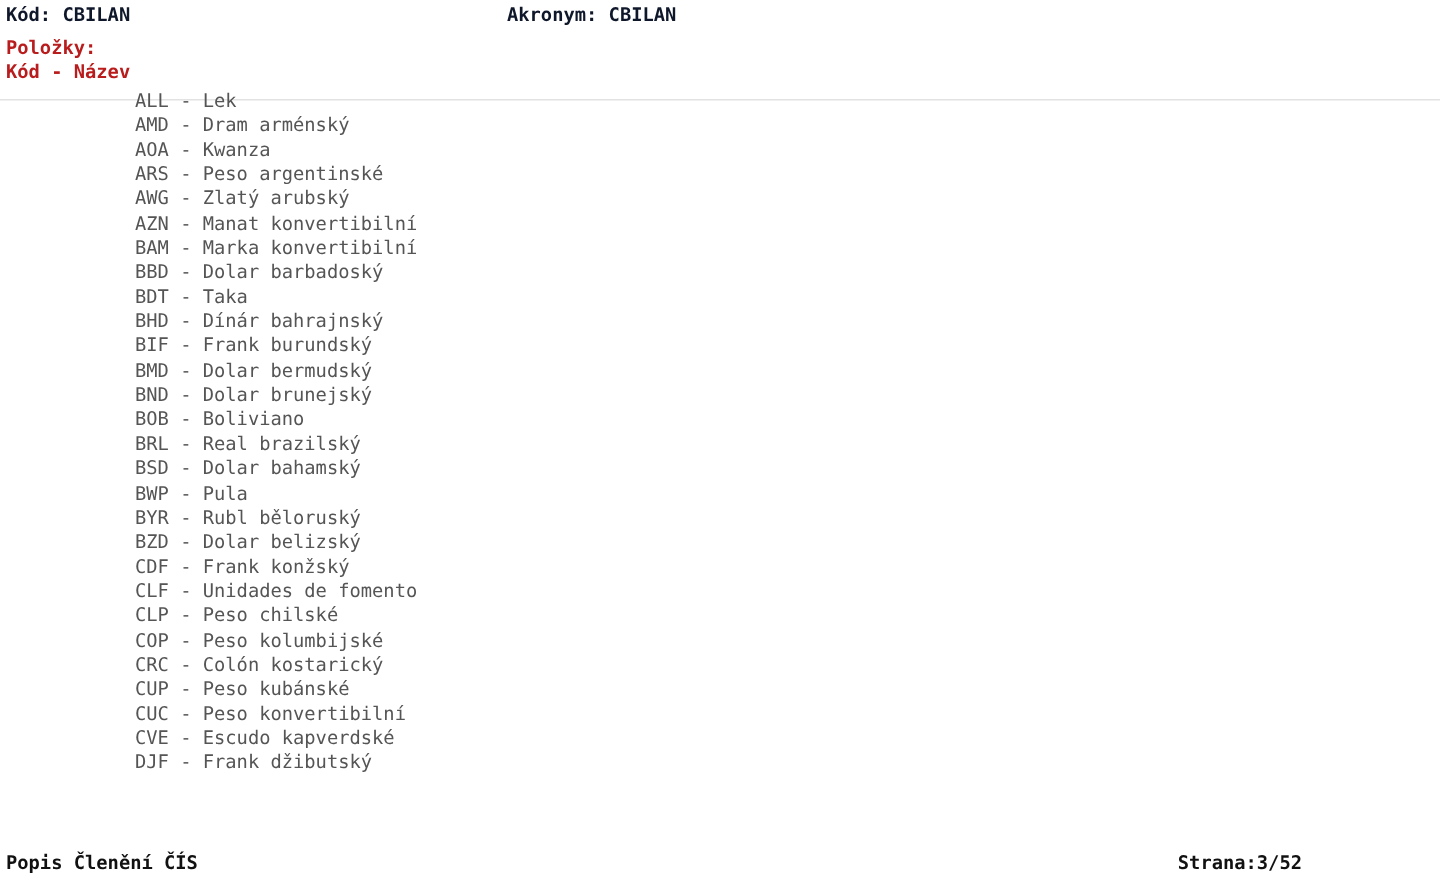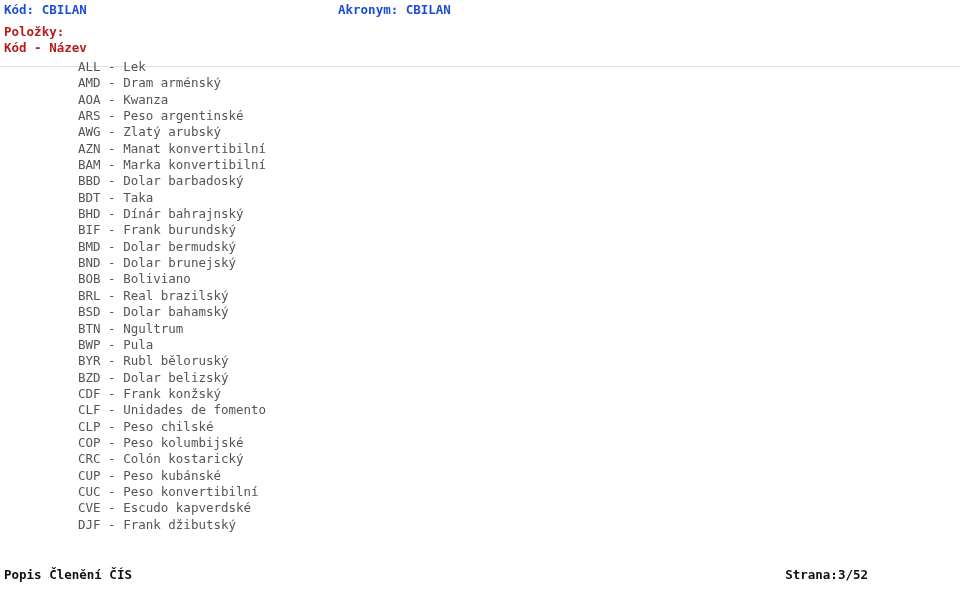--- a/index.html
+++ b/index.html
@@ -28,21 +28,21 @@
     left: 0;
     top: 2px;
     width: 960px;
     height: 18px;
   }
   .hdr-text {
     position: absolute;
     font-family: "DejaVu Sans Mono", "Liberation Mono", monospace;
     font-size: 12.5px;
     font-weight: bold;
-    color: #1d4ed8;
+    color: #0f172a;
     white-space: pre;
     letter-spacing: 0px;
   }
   .hdr-code  { left: 4px;   top: 0; }
   .hdr-acro  { left: 338px; top: 0; }
 
   .meta-block {
     position: absolute;
     left: 4px;
     top: 24px;
@@ -63,21 +63,21 @@
     top: 58px;
     width: 960px;
     height: 1px;
     background: #e2e2e2;
     border: 0;
   }
 
   
   .item-list {
     position: absolute;
-    left: 78px;
+    left: 90px;
     top: 59px;
     width: 600px;
   }
   .item-line {
     font-family: "DejaVu Sans Mono", "Liberation Mono", monospace;
     font-size: 12.5px;
     color: #555555;
     white-space: pre;
     line-height: 16.35px;
     height: 16.35px;
@@ -129,21 +129,20 @@
       <div class="item-line">BAM - Marka konvertibilní</div>
       <div class="item-line">BBD - Dolar barbadoský</div>
       <div class="item-line">BDT - Taka</div>
       <div class="item-line">BHD - Dínár bahrajnský</div>
       <div class="item-line">BIF - Frank burundský</div>
       <div class="item-line">BMD - Dolar bermudský</div>
       <div class="item-line">BND - Dolar brunejský</div>
       <div class="item-line">BOB - Boliviano</div>
       <div class="item-line">BRL - Real brazilský</div>
       <div class="item-line">BSD - Dolar bahamský</div>
-      <div class="item-line">BTN - Ngultrum</div>
       <div class="item-line">BWP - Pula</div>
       <div class="item-line">BYR - Rubl běloruský</div>
       <div class="item-line">BZD - Dolar belizský</div>
       <div class="item-line">CDF - Frank konžský</div>
       <div class="item-line">CLF - Unidades de fomento</div>
       <div class="item-line">CLP - Peso chilské</div>
       <div class="item-line">COP - Peso kolumbijské</div>
       <div class="item-line">CRC - Colón kostarický</div>
       <div class="item-line">CUP - Peso kubánské</div>
       <div class="item-line">CUC - Peso konvertibilní</div>

